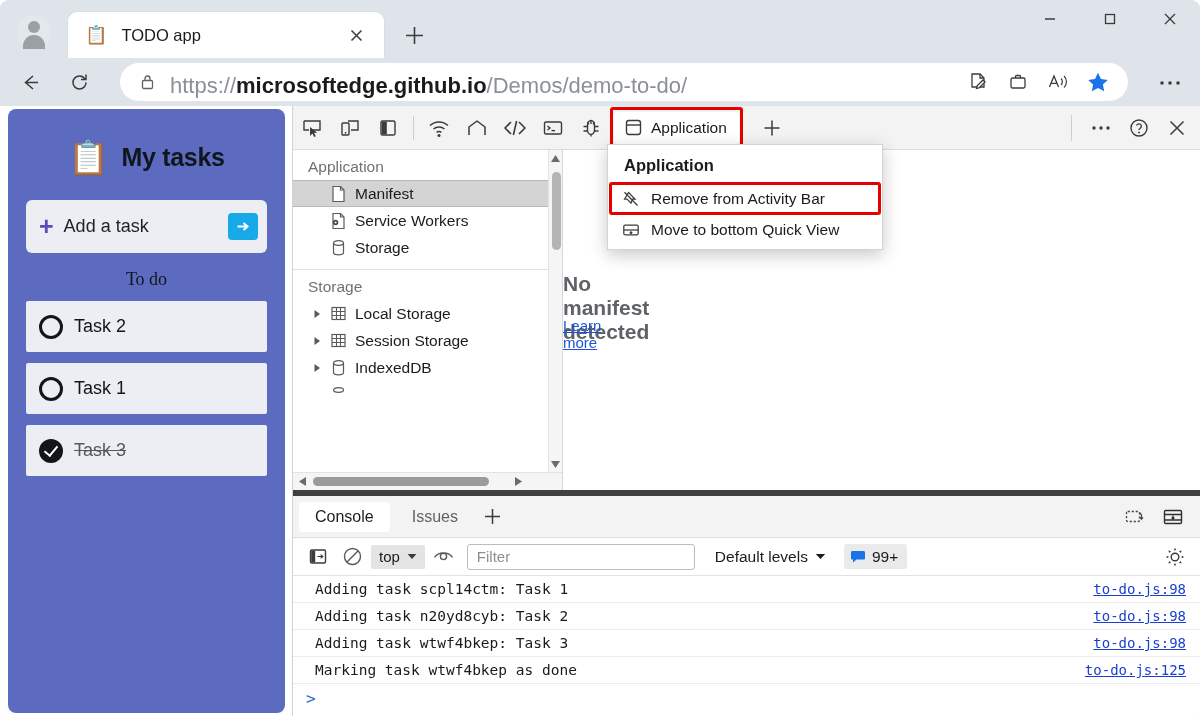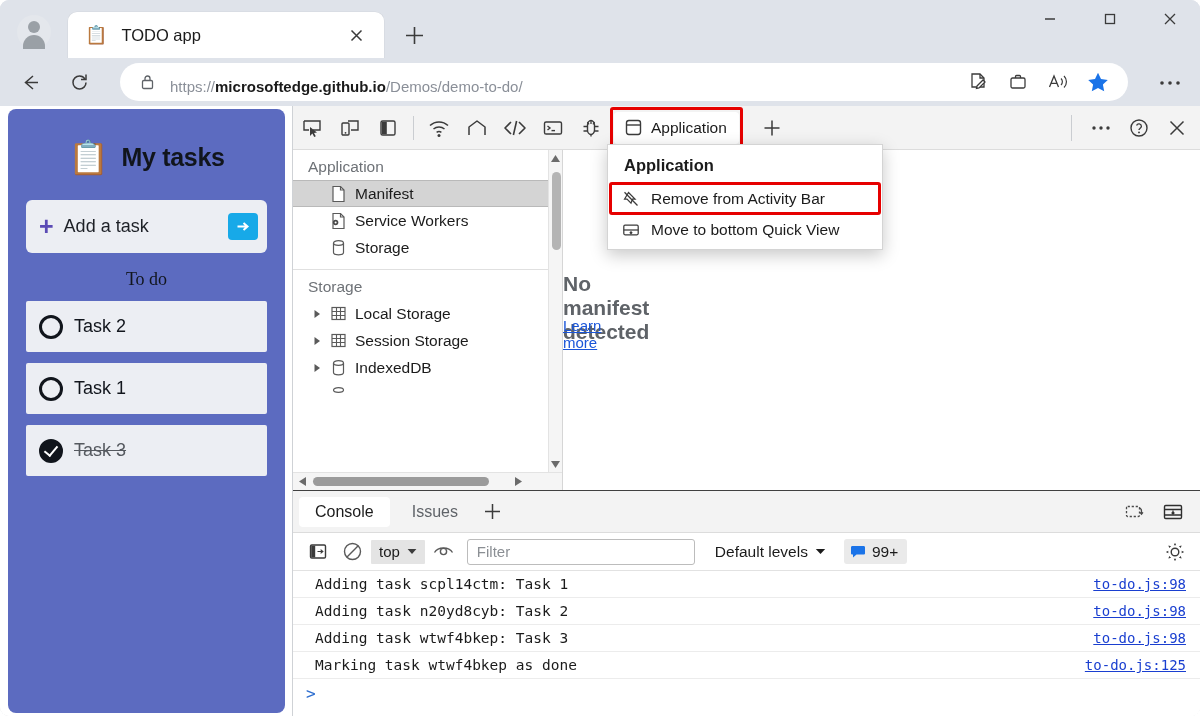--- a/index.html
+++ b/index.html
@@ -71,21 +71,21 @@
     display: flex; align-items: center;
   }
   .nav-btn { width: 38px; height: 38px; margin-left: 11px; display: flex; align-items: center; justify-content: center; border-radius: 50%; }
   .urlbox {
     position: absolute; left: 120px; top: 5px; width: 1008px; height: 38px;
     background: #ffffff; border-radius: 19px;
     display: flex; align-items: center;
   }
   .lock-icon { margin-left: 18px; width: 18px; height: 18px; display: flex; align-items: center; justify-content: center; }
   .url-text {
-    margin-left: 14px; font-size: 15px; color: #8a8f98; flex: 1;
+    margin-left: 14px; font-size: 22px; color: #8a8f98; flex: 1;
     white-space: nowrap; overflow: hidden; margin-top: 8px;
   }
   .url-text b { color: #1b1b1b; font-weight: 700; }
   .url-actions { display: flex; align-items: center; margin-right: 10px; }
   .url-act { width: 40px; height: 32px; display: flex; align-items: center; justify-content: center; }
   .dots-btn { position: absolute; right: 8px; top: 10px; width: 44px; height: 30px; display: flex; align-items: center; justify-content: center; }
 
   
   .content { position: absolute; left: 0; top: 106px; width: 1200px; height: 610px; background: #f3f3f3; }
 
@@ -208,21 +208,21 @@
   .no-manifest {
     position: absolute; left: 0; right: 0; top: 122px; text-align: center;
     font-size: 21px; font-weight: 700; color: #5f6368;
   }
   .learn-more {
     position: absolute; left: 0; right: 0; top: 167px; text-align: center;
     font-size: 15px; color: #1a55d8; text-decoration: underline;
   }
 
   
-  .drawer { position: absolute; left: 0; right: 0; top: 340px; bottom: 0; border-top: 1px solid #404040; background: #fff; display: flex; flex-direction: column; justify-content: space-between; }
+  .drawer { position: absolute; left: 0; right: 0; top: 340px; bottom: 0; border-top: 6px solid #404040; background: #fff; display: flex; flex-direction: column; justify-content: space-between; }
   .drawer-tabs {
     height: 42px; background: #f3f3f3; border-bottom: 1px solid #dcdcdc;
     display: flex; align-items: center; position: relative; flex: none;
   }
   .dtab {
     height: 30px; display: flex; align-items: center; padding: 0 16px;
     font-size: 16px; color: #5f6368; margin-left: 6px; border-radius: 4px;
   }
   .dtab.active { background: #ffffff; color: #1b1b1b; }
   .drawer-tabs .rights { position: absolute; right: 8px; display: flex; align-items: center; }

